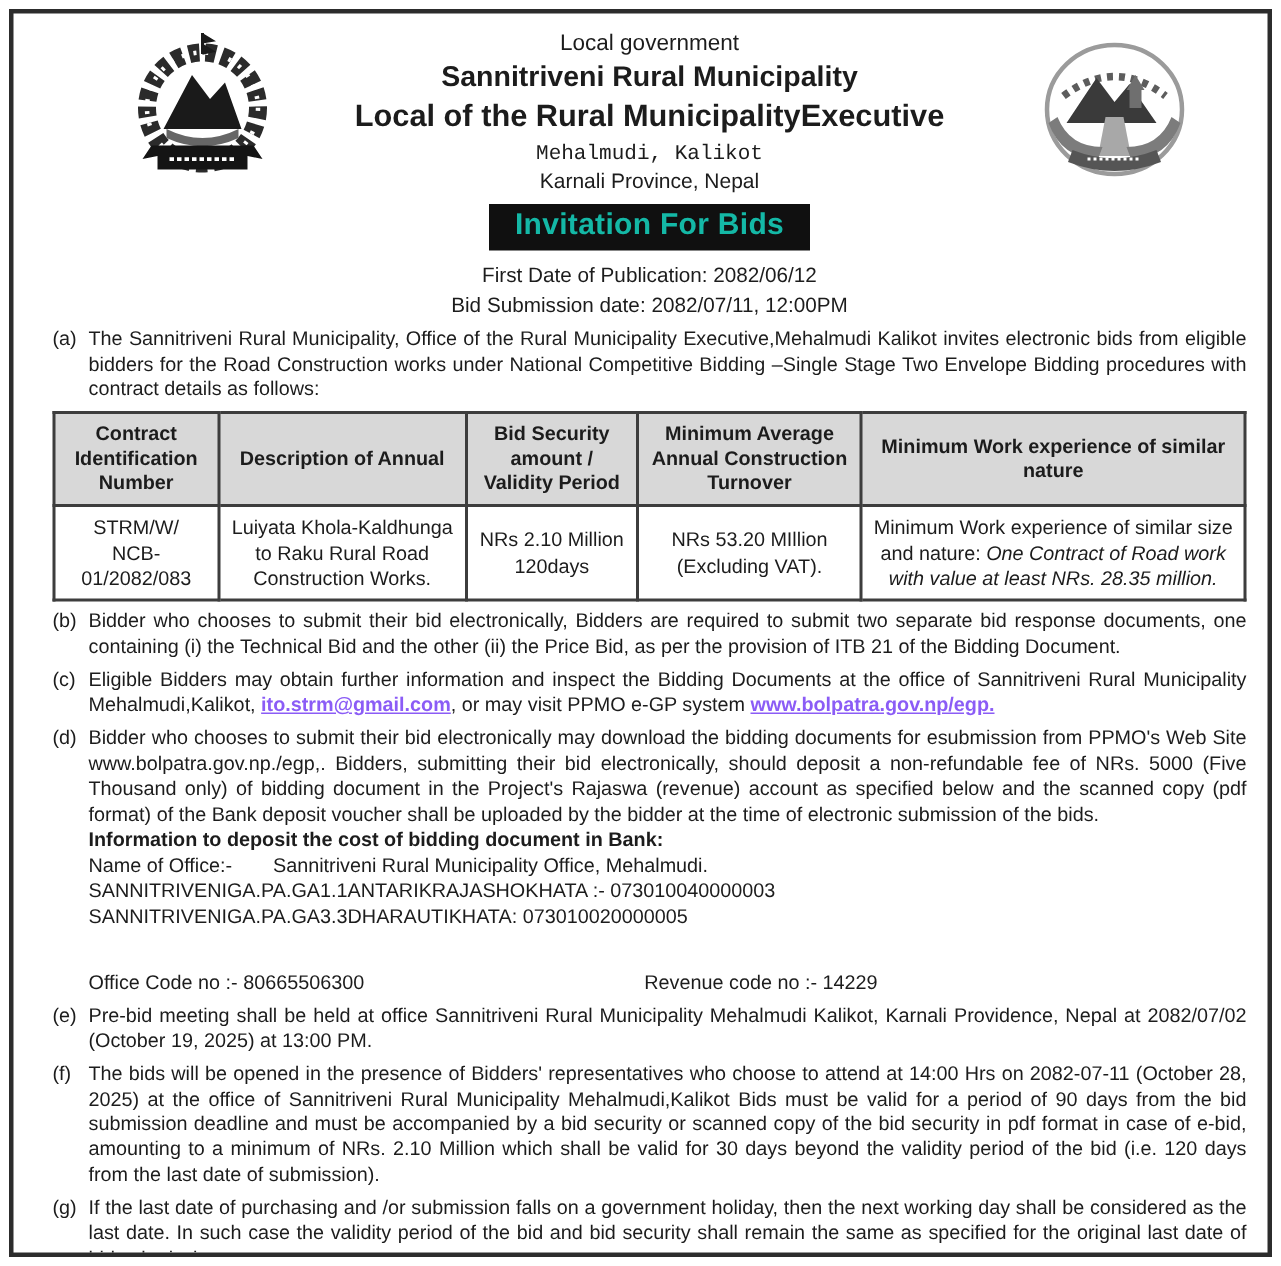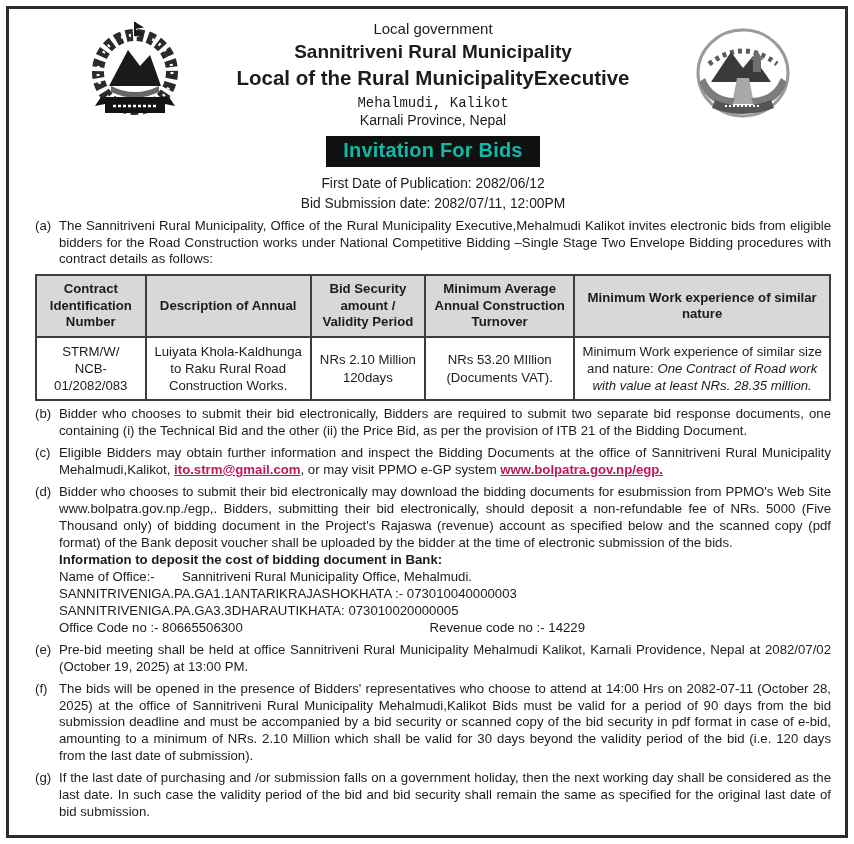--- a/index.html
+++ b/index.html
@@ -26,38 +26,38 @@
     display:inline-block;background:#101010;color:#14b8a6;font-weight:bold;
     font-size:20px;padding:3px 17px 5px 17px;margin:7px auto 5px auto;
     letter-spacing:.2px;
   }
   .date-line{font-size:13.8px;line-height:1.25;margin-top:3px;}
   
   .body-text{font-size:13.2px;line-height:1.28;}
   .para{display:grid;grid-template-columns:24px 1fr;margin-top:5px;}
   .plabel{font-size:13.2px;}
   .ptext{text-align:justify;}
-  .link{font-weight:bold;text-decoration:underline;color:#be185d;cursor:pointer;}
+  .link{font-weight:bold;text-decoration:underline;color:#8b5cf6;cursor:pointer;}
   
   table.bids{
     width:100%;border-collapse:collapse;table-layout:fixed;
     margin:6px 0 2px 0;
   }
   table.bids th,table.bids td{
     border:2px solid #3d3d3d;font-size:13.2px;vertical-align:middle;
     text-align:center;padding:5px 4px;
   }
   table.bids th{background:#d8d8d8;font-weight:bold;line-height:1.25;}
   table.bids td{line-height:1.3;}
   td.exp-cell{text-align:justify;padding:5px 9px;}
   
   .bank-heading{font-weight:bold;margin-top:1px;}
   .bank-row{display:flex;}
   .bank-label{width:123px;flex:none;}
-  .codes-row{display:flex;}
+  .codes-row{display:flex;margin-top:27px;}
   .code-left{width:48%;flex:none;}
 </style>
 </head>
 <body>
 
 <div class="frame">
 
   <div class="doc-header">
 
     <svg class="logo-left" width="96" height="102" viewBox="0 0 96 102">
@@ -125,21 +125,21 @@
             <div>STRM/W/</div>
             <div>NCB-01/2082/083</div>
           </td>
           <td>Luiyata Khola-Kaldhunga to Raku Rural Road Construction Works.</td>
           <td>
             <div>NRs 2.10 Million</div>
             <div>120days</div>
           </td>
           <td>
             <div>NRs 53.20 MIllion</div>
-            <div>(Documents VAT).</div>
+            <div>(Excluding VAT).</div>
           </td>
           <td class="exp-cell">
             <span>Minimum Work experience of similar size and nature: </span><i>One Contract of Road work with value at least NRs. 28.35 million.</i>
           </td>
         </tr>
       </tbody>
     </table>
 
     <div class="para">
       <span class="plabel">(b)</span>

